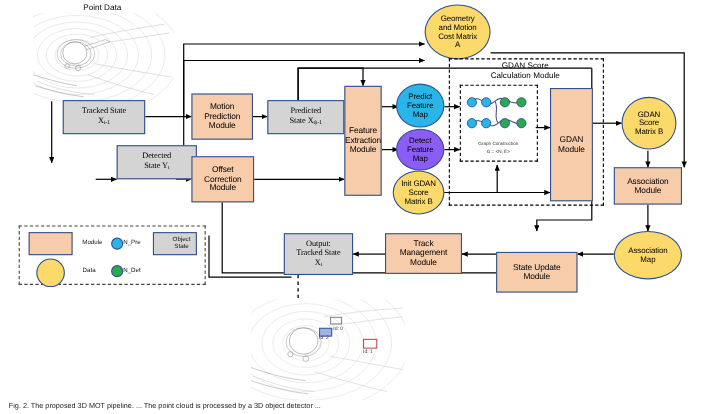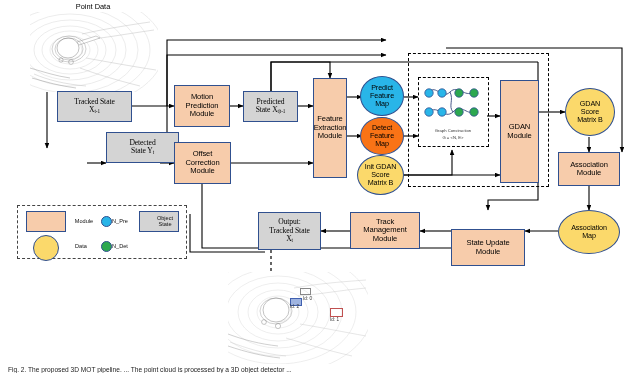--- a/index.html
+++ b/index.html
@@ -43,21 +43,21 @@
     border-radius:50%;
     font-size:7.2px;
   }
   .ell-blue{
     background:#29b5e8;
     border:1.3px solid #2f4f8f;
     border-radius:50%;
     font-size:7.2px;
   }
   .ell-green{
-    background:#f97316;
+    background:#8b5cf6;
     border:1.3px solid #2f4f8f;
     border-radius:50%;
     font-size:7.2px;
   }
   .dashbox{
     position:absolute;
     border:1.6px dashed #000;
     background:transparent;
   }
   .dashbox-inner{
@@ -252,42 +252,46 @@
   </div>
 
   <div class="node mod" style="left:174px;top:85px;width:56px;height:42px;">
     <span>Motion<br>Prediction<br>Module</span>
   </div>
 
   <div class="node mod" style="left:174px;top:142px;width:57px;height:42px;">
     <span>Offset<br>Correction<br>Module</span>
   </div>
 
-  <div class="node state" style="left:243px;top:91px;width:55px;height:31px;">
+  <div class="node state" style="left:243px;top:91px;width:70px;height:31px;">
     <span>Predicted<br>State X<span class="sub">t|t-1</span></span>
   </div>
 
   <div class="node mod" style="left:313px;top:78px;width:34px;height:100px;">
     <span>Feature<br>Extraction<br>Module</span>
   </div>
 
+  <div class="node data" style="left:386px;top:4px;width:60px;height:50px;">
+    <span>Geometry<br>and Motion<br>Cost Matrix<br>A</span>
+  </div>
 
   <div class="node ell-blue" style="left:360px;top:76px;width:44px;height:40px;">
     <span>Predict<br>Feature<br>Map</span>
   </div>
 
   <div class="node ell-green" style="left:360px;top:117px;width:44px;height:38px;">
     <span>Detect<br>Feature<br>Map</span>
   </div>
 
   <div class="node data" style="left:357px;top:155px;width:47px;height:40px;">
     <span>Init GDAN<br>Score<br>Matrix B</span>
   </div>
 
   <div class="dashbox" style="left:408px;top:53px;width:139px;height:132px;"></div>
+  <div class="lbl" style="left:410px;top:56px;width:135px;">GDAN Score<br>Calculation Module</div>
 
   <div class="dashbox-inner" style="left:418px;top:77px;width:69px;height:68px;"></div>
   <svg style="position:absolute;left:420px;top:80px;" width="65" height="46" viewBox="0 0 65 46">
     <g stroke="#4a5a8a" fill="none" stroke-width="1">
       <path d="M9 12 C 16 4, 22 20, 30 12"></path>
       <path d="M30 12 C 38 4, 45 18, 53 12"></path>
       <path d="M9 32 C 18 24, 24 40, 33 32"></path>
       <path d="M33 32 C 42 22, 48 38, 55 30"></path>
       <path d="M30 12 C 34 20, 28 26, 33 32"></path>
     </g>

